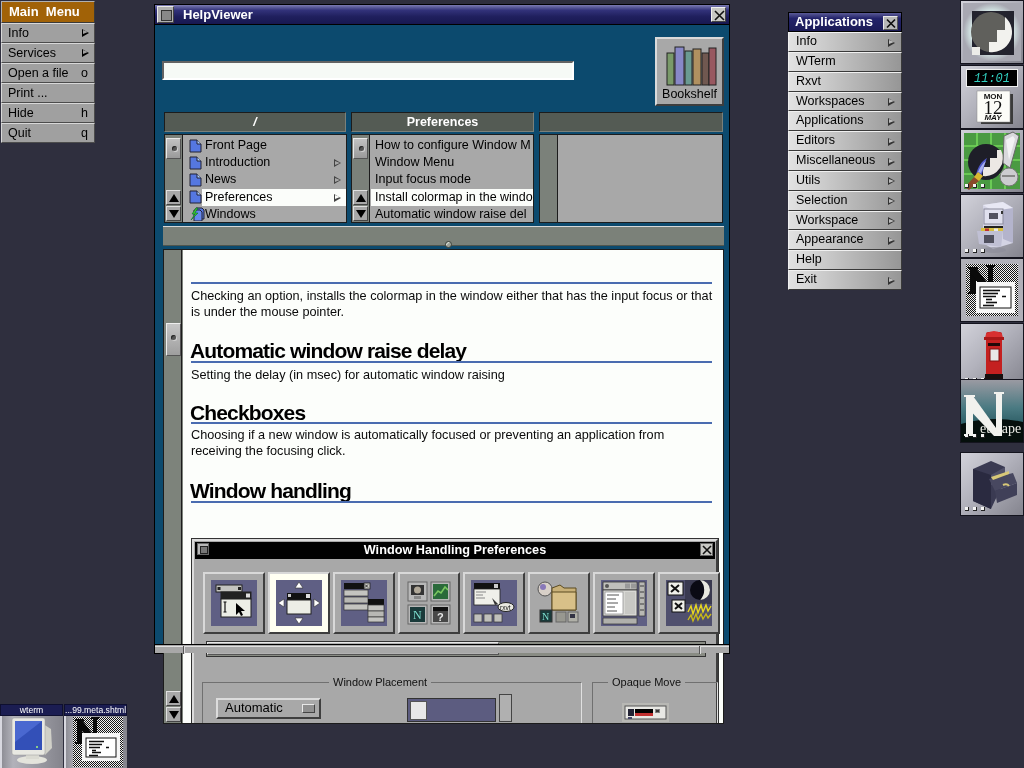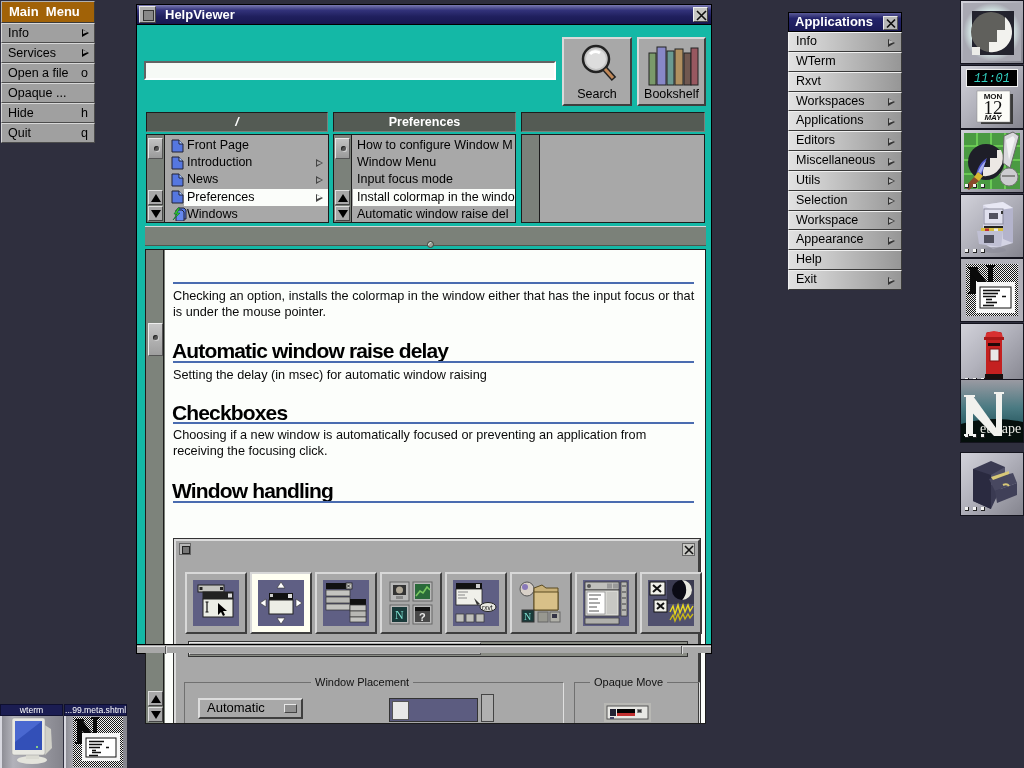--- a/index.html
+++ b/index.html
@@ -18,21 +18,21 @@
 
 #appsmenu { left:788px; top:12px; width:114px; }
 #appsmenu .title { height:20px; background:linear-gradient(180deg,#5a5a96 0%,#23236a 30%,#1b1b56 100%); border:1px solid #000; color:#fff; font-weight:bold; font-size:13px; line-height:18px; padding-left:6px; position:relative; }
 #appsmenu .close { position:absolute; right:3px; top:3px; width:15px; height:14px; background:#b8b8b8; border-top:1px solid #e8e8e8; border-left:1px solid #e8e8e8; border-right:1px solid #555; border-bottom:1px solid #555; }
 #appsmenu .close svg { position:absolute; left:1px; top:1px; }
 .aitem { height:19.85px; background:linear-gradient(90deg,#e2e2e2 0%,#cccccc 30%,#969696 100%); border-top:1px solid #f0f0f0; border-left:1px solid #f0f0f0; border-right:1px solid #3a3a3a; border-bottom:1px solid #3a3a3a; color:#000; font-size:12.5px; line-height:17.5px; padding-left:7px; position:relative; }
 .aitem .sub { position:absolute; right:6px; top:5.5px; width:0; height:0; border-left:7px solid #333; border-top:4px solid transparent; border-bottom:4px solid transparent; }
 .aitem .sub:after { content:""; position:absolute; left:-6px; top:-2.6px; width:0; height:0; border-left:5px solid #bbb; border-top:2.6px solid transparent; border-bottom:2.6px solid transparent; }
 
 
-#hv { left:136px; top:4px; width:576px; height:650px; background:#14b8a6; border:1px solid #000; }
+#hv { left:154px; top:4px; width:576px; height:650px; background:#0c4a6e; border:1px solid #000; }
 #hv .tbar { position:absolute; left:0; top:0; width:100%; height:20px; background:linear-gradient(180deg,#7a7ab2 0%,#32327a 28%,#20205e 60%,#171750 100%); border-bottom:1px solid #000; }
 #hv .tbar .mini { position:absolute; left:2px; top:1px; width:17px; height:17px; background:#b0b0b0; border-top:1px solid #e8e8e8; border-left:1px solid #e8e8e8; border-right:1px solid #444; border-bottom:1px solid #444; }
 #hv .tbar .mini:after { content:""; position:absolute; left:3px; top:3px; width:9px; height:9px; background:#888; border:1px solid #333; }
 #hv .tbar .name { position:absolute; left:28px; top:2px; color:#fff; font-weight:bold; font-size:13px; }
 #hv .tbar .close { position:absolute; right:3px; top:2px; width:15px; height:15px; background:#c8c8c4; border-top:1px solid #f0f0f0; border-left:1px solid #f0f0f0; border-right:1px solid #444; border-bottom:1px solid #444; }
 #hv .tbar .close svg { position:absolute; left:1px; top:1px; }
 
 
 #field { left:7px; top:56px; width:412px; height:19px; background:#f6faf6; border-top:2px solid #636363; border-left:2px solid #636363; border-bottom:2px solid #fff; border-right:2px solid #fff; }
 .bigbtn { width:70px; height:69px; background:#a8a8a8; border-top:2px solid #dadada; border-left:2px solid #dadada; border-right:2px solid #3e3e3e; border-bottom:2px solid #3e3e3e; text-align:center; }
@@ -123,46 +123,36 @@
 </style>
 </head>
 <body>
 <div id="layer" style="position:absolute;left:0;top:0;width:1024px;height:768px;filter:opacity(1)">
 
 <div class="abs" id="mainmenu">
   <div class="title">Main&nbsp; Menu</div>
   <div class="mitem">Info<span class="sub"></span></div>
   <div class="mitem">Services<span class="sub"></span></div>
   <div class="mitem">Open a file<span class="key">o</span></div>
-  <div class="mitem">Opaque ...</div>
+  <div class="mitem">Print ...</div>
   <div class="mitem">Hide<span class="key">h</span></div>
   <div class="mitem">Quit<span class="key">q</span></div>
 </div>
 
 <div class="abs" id="hv">
   <div class="tbar">
     <div class="mini"></div>
     <div class="name">HelpViewer</div>
     <div class="close">
           <svg width="13" height="13">
             <path d="M2 2 L11 11 M11 2 L2 11" stroke="#111" stroke-width="1.6"></path>
           </svg>
         </div>
   </div>
   <div class="abs" id="field"></div>
-  <div class="abs bigbtn" id="btn-search">
-    <svg width="50" height="46" style="margin-top:2px">
-      <circle cx="24" cy="18" r="13" fill="#c4c4c4" stroke="#222" stroke-width="2.5"></circle>
-      <circle cx="24" cy="18" r="10" fill="#ddd"></circle>
-      <path d="M18 13 a8 8 0 0 1 10 -1" stroke="#fff" stroke-width="3" fill="none"></path>
-      <path d="M33 28 L42 38" stroke="#222" stroke-width="6"></path>
-      <path d="M33 28 L41 37" stroke="#c08858" stroke-width="3"></path>
-    </svg>
-    <div class="lbl">Search</div>
-  </div>
   <div class="abs bigbtn" id="btn-books">
     <svg width="54" height="46" style="margin-top:2px">
       <rect x="4" y="12" width="7" height="32" fill="#7a9a6a" stroke="#222" stroke-width="1"></rect>
       <rect x="12" y="6" width="9" height="38" fill="#8888c8" stroke="#222" stroke-width="1"></rect>
       <rect x="22" y="10" width="7" height="34" fill="#6a9a92" stroke="#222" stroke-width="1"></rect>
       <rect x="30" y="8" width="8" height="36" fill="#b09060" stroke="#222" stroke-width="1"></rect>
       <rect x="39" y="12" width="7" height="32" fill="#705850" stroke="#222" stroke-width="1"></rect>
       <rect x="46" y="7" width="7" height="37" fill="#985860" stroke="#222" stroke-width="1"></rect>
     </svg>
     <div class="lbl">Bookshelf</div>
@@ -284,20 +274,21 @@
       <h2 style="top:90px">Automatic window raise delay</h2>
       <div class="rule" style="top:111px"></div>
       <p style="top:118px">Setting the delay (in msec) for automatic window raising</p>
       <h2 style="top:152px">Checkboxes</h2>
       <div class="rule" style="top:172px"></div>
       <p style="top:178px">Choosing if a new window is automatically focused or preventing an application from<br>receiving the focusing click.</p>
       <h2 style="top:230px">Window handling</h2>
       <div class="rule" style="top:251px"></div>
 
       <div id="dlg">
+        <div class="dtitle">Window Handling Preferences</div>
         <div class="dmini"></div>
         <div class="dx">
               <svg width="10" height="10">
                 <path d="M1 1 L9 9 M9 1 L1 9" stroke="#111" stroke-width="1.6"></path>
               </svg>
             </div>
         <div class="dtile" style="left:9px"><svg width="58" height="58">
           <rect x="6" y="6" width="46" height="46" fill="#5f5f84"></rect>
           <rect x="11" y="11" width="26" height="7" fill="#c4c4c0" stroke="#222" stroke-width="1"></rect>
           <rect x="12.5" y="13" width="3" height="3" fill="#222"></rect>

